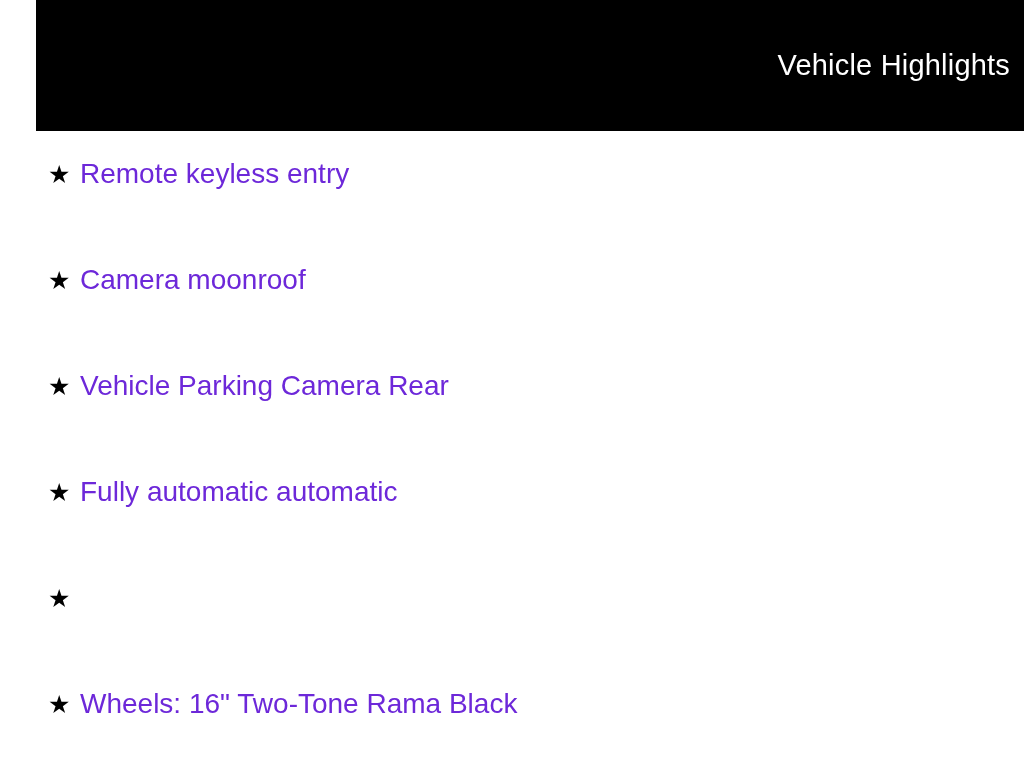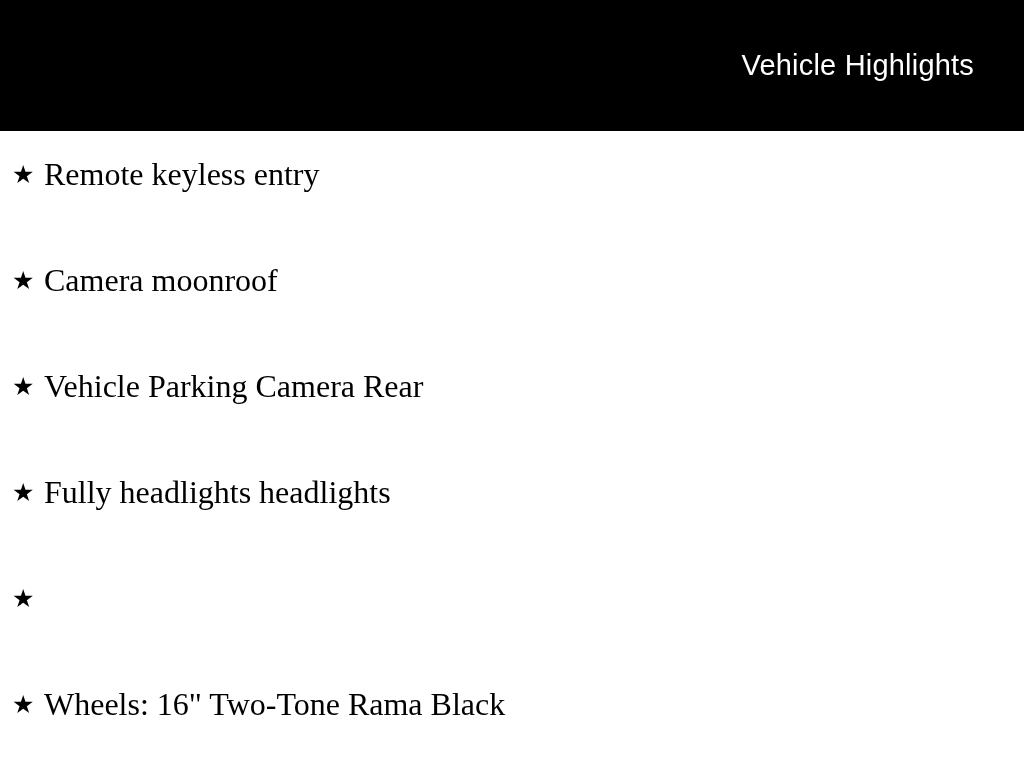--- a/index.html
+++ b/index.html
@@ -11,20 +11,21 @@
     height: 768px;
     background: #ffffff;
     font-family: "Liberation Sans", sans-serif;
     overflow: hidden;
   }
   .page {
     position: relative;
     width: 822px;
     height: 768px;
     background: #ffffff;
+    margin-left: 36px;
   }
   .header-bar {
     position: absolute;
     top: 0;
     left: 0;
     width: 1024px;
     height: 131px;
     background: #000000;
     display: flex;
     align-items: center;
@@ -56,26 +57,25 @@
   }
   .bullet-star {
     flex: 0 0 auto;
     width: 32px;
     color: #000000;
     font-size: 25px;
     line-height: 30px;
     text-align: left;
   }
   .highlight-label {
-    color: #000000;
-    font-size: 32px;
+    color: #6d28d9;
+    font-size: 28px;
     line-height: 30px;
     font-weight: 400;
     white-space: nowrap;
-    font-family: Liberation Serif, serif;
   }
 </style>
 </head>
 <body>
 
 <div class="page">
 
   <div class="header-bar">
     <div class="header-title">Vehicle Highlights</div>
   </div>
@@ -92,21 +92,21 @@
       <span class="highlight-label">Camera moonroof</span>
     </div>
 
     <div class="highlight-item">
       <span class="bullet-star">★</span>
       <span class="highlight-label">Vehicle Parking Camera Rear</span>
     </div>
 
     <div class="highlight-item">
       <span class="bullet-star">★</span>
-      <span class="highlight-label">Fully headlights headlights</span>
+      <span class="highlight-label">Fully automatic automatic</span>
     </div>
 
     <div class="highlight-item">
       <span class="bullet-star">★</span>
     </div>
 
     <div class="highlight-item">
       <span class="bullet-star">★</span>
       <span class="highlight-label">Wheels: 16" Two-Tone Rama Black</span>
     </div>

